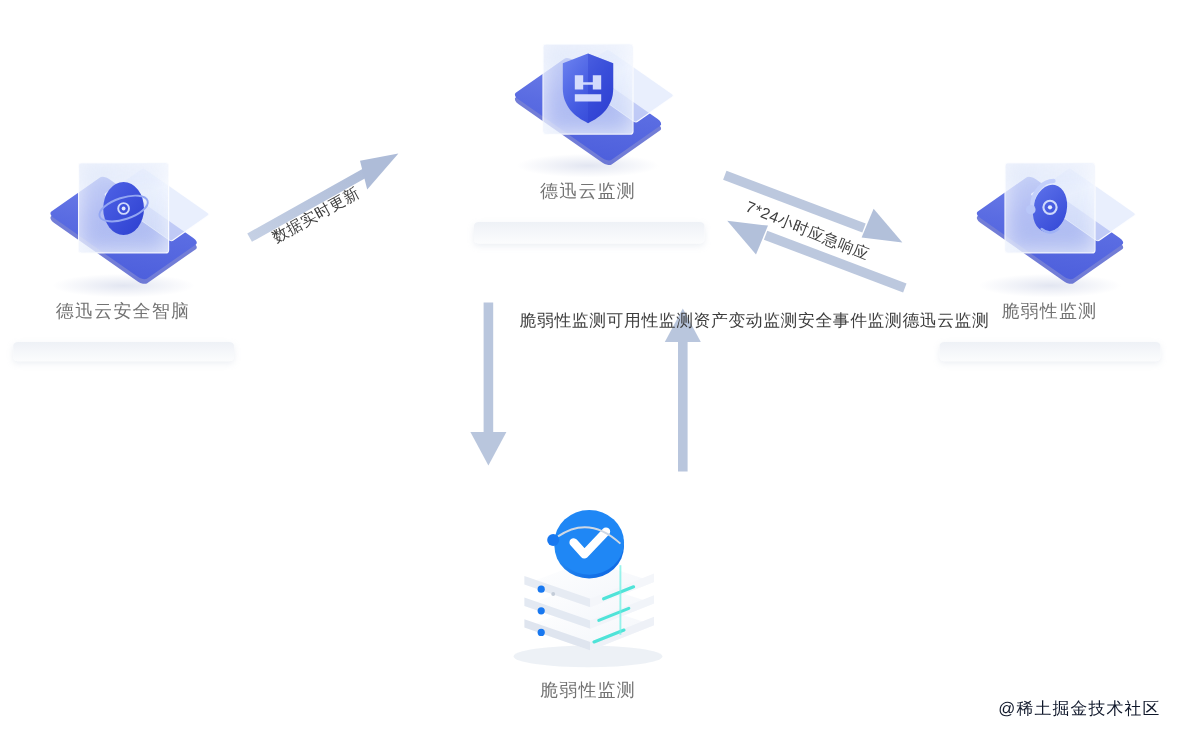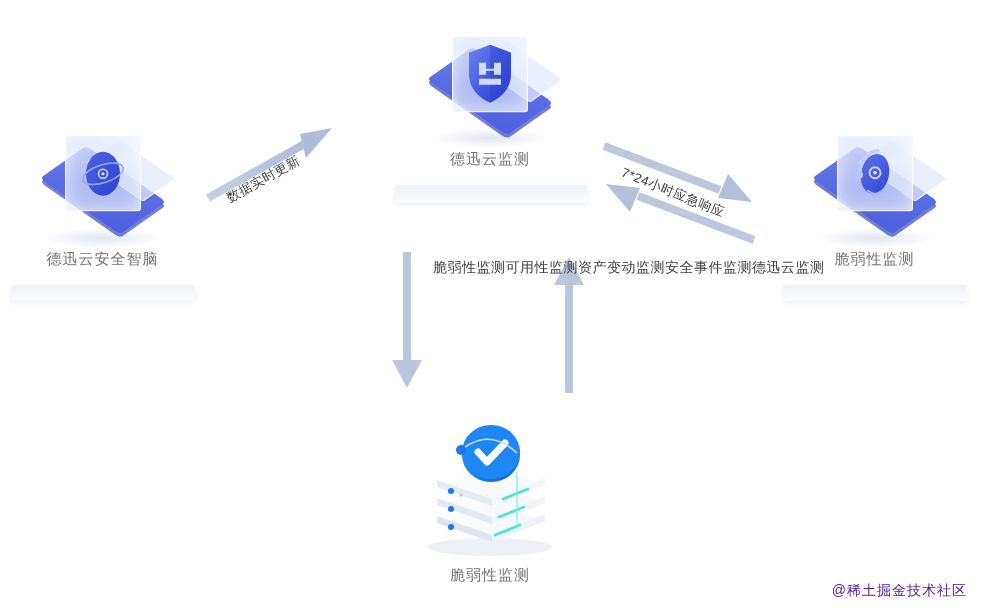--- a/index.html
+++ b/index.html
@@ -83,21 +83,21 @@
     text-align:center;
   }
   .feature-item{
     font-size:14px;color:#3d3d3d;line-height:30px;
     white-space:nowrap;letter-spacing:.5px;
   }
 
   
   .watermark{
     position:absolute;right:14px;bottom:12px;
-    font-size:14px;color:#4c1d95;letter-spacing:1px;white-space:nowrap;
+    font-size:14px;color:#0f172a;letter-spacing:1px;white-space:nowrap;
   }
 </style>
 </head>
 <body>
 
 <div class="stage">
 
   <div class="node" style="left:10px;top:130px;width:185px;">
     <div class="iso" style="width:185px;height:120px;">
       <div class="floor-shadow"></div>

